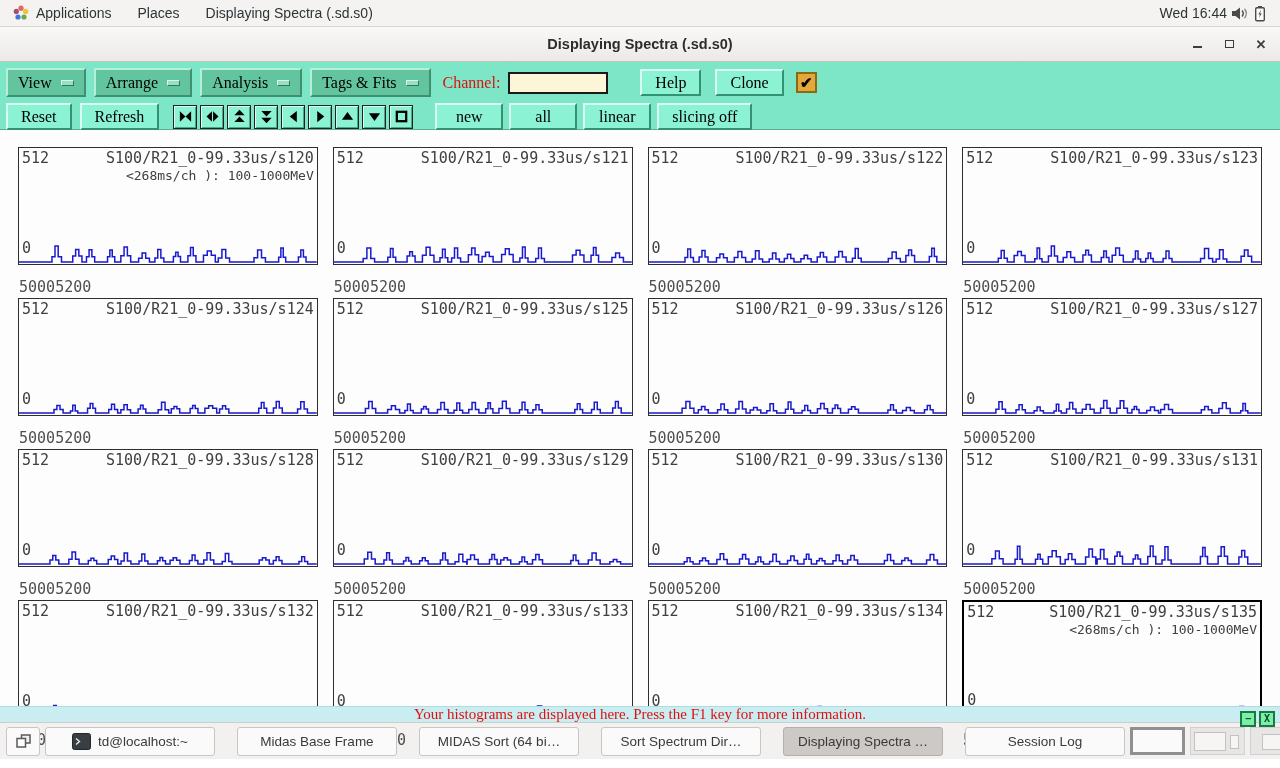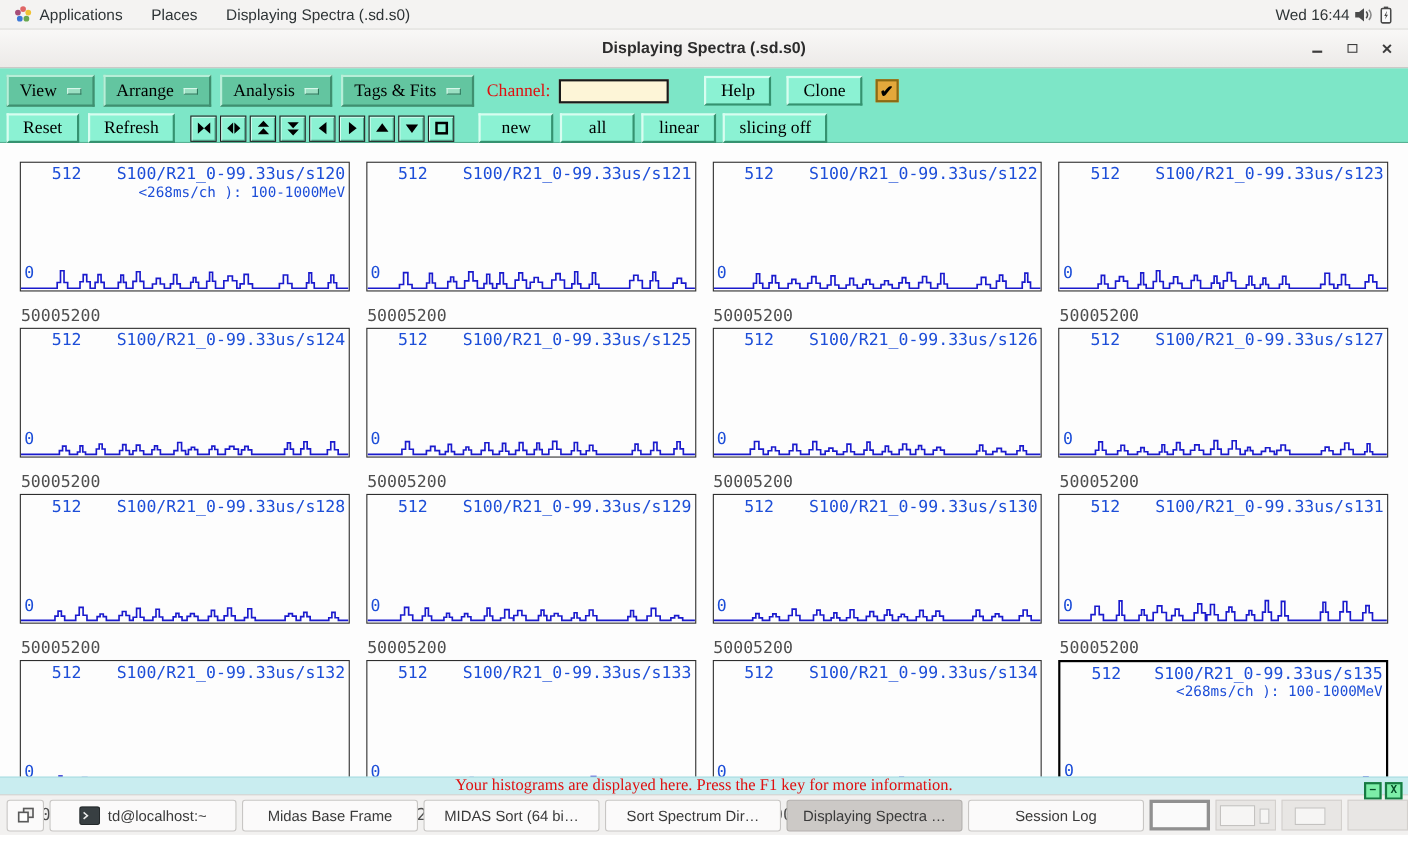--- a/index.html
+++ b/index.html
@@ -53,21 +53,21 @@
     display:flex; align-items:center; justify-content:center; }
   .icon-btn svg { display:block; }
   .action-group { display:flex; gap:6px; margin-left:14px; }
   .action-btn { min-width:68px; }
 
   
   .main { height:576px; background:#fdfdfd; padding:17px 18px 0; }
   .grid { display:grid; grid-template-columns:repeat(4,1fr); column-gap:15px; }
   .panel { cursor:pointer; }
   .plot { position:relative; height:118px; border:1px solid #2e2e2e;
-    font-family:"DejaVu Sans Mono", monospace; color:#1d4ed8; overflow:hidden;padding-left:25px; }
+    font-family:"DejaVu Sans Mono", monospace; color:#404040; overflow:hidden; }
   .panel.selected .plot { border:2px solid #000; }
   .plot-head { display:flex; justify-content:space-between; padding:1px 3px 0 3px;
     font-size:15px; line-height:18px; white-space:nowrap; }
   .plot-sub { text-align:right; padding-right:3px; font-size:13px; line-height:18px; white-space:nowrap; }
   .ymin { position:absolute; left:3px; bottom:7px; font-size:15px; }
   .hist { position:absolute; left:0; bottom:0; width:100%; height:34px; display:block; }
   .xaxis { display:flex; height:21px; line-height:20px; padding:0 1px;
     font-family:"DejaVu Sans Mono", monospace; font-size:15px; color:#4f4f4f;margin-top:12px; }
   .panel.selected .xaxis { font-weight:bold; color:#0a0a0a; }
 
@@ -502,21 +502,21 @@
   </div>
 </div>
 
 <div class="taskbar">
   <div class="tb-iconbtn">
     <svg width="17" height="16" viewBox="0 0 17 16">
       <rect x="6.5" y="2" width="8.5" height="8" fill="#f2f1f0" stroke="#5a5a5a" stroke-width="1.5"></rect>
       <rect x="2" y="5.5" width="8.5" height="8.5" fill="#ffffff" stroke="#5a5a5a" stroke-width="1.5"></rect>
     </svg>
   </div>
-  <div style="display:flex;gap:5px">
+  <div style="display:flex;gap:22px">
       <button class="task-btn first">
         <svg width="19" height="17" viewBox="0 0 19 17">
           <rect x="0.5" y="0.5" width="18" height="16" rx="2" fill="#383f42" stroke="#23282a"></rect>
           <path d="M4 5.5 L7.5 8.5 L4 11.5" stroke="#e8e8e8" stroke-width="1.4" fill="none"></path>
         </svg>
         <span>td@localhost:~</span>
       </button>
       <button class="task-btn">
         <span>Midas Base Frame</span>
       </button>

